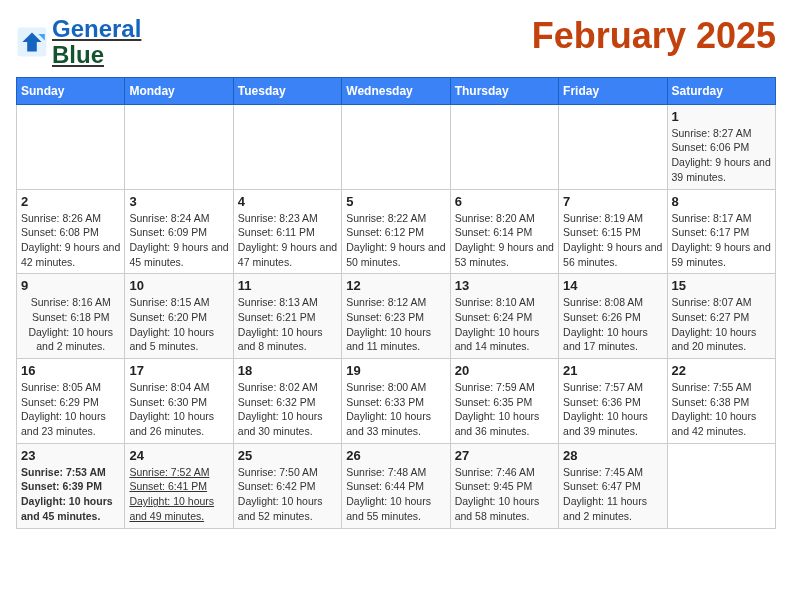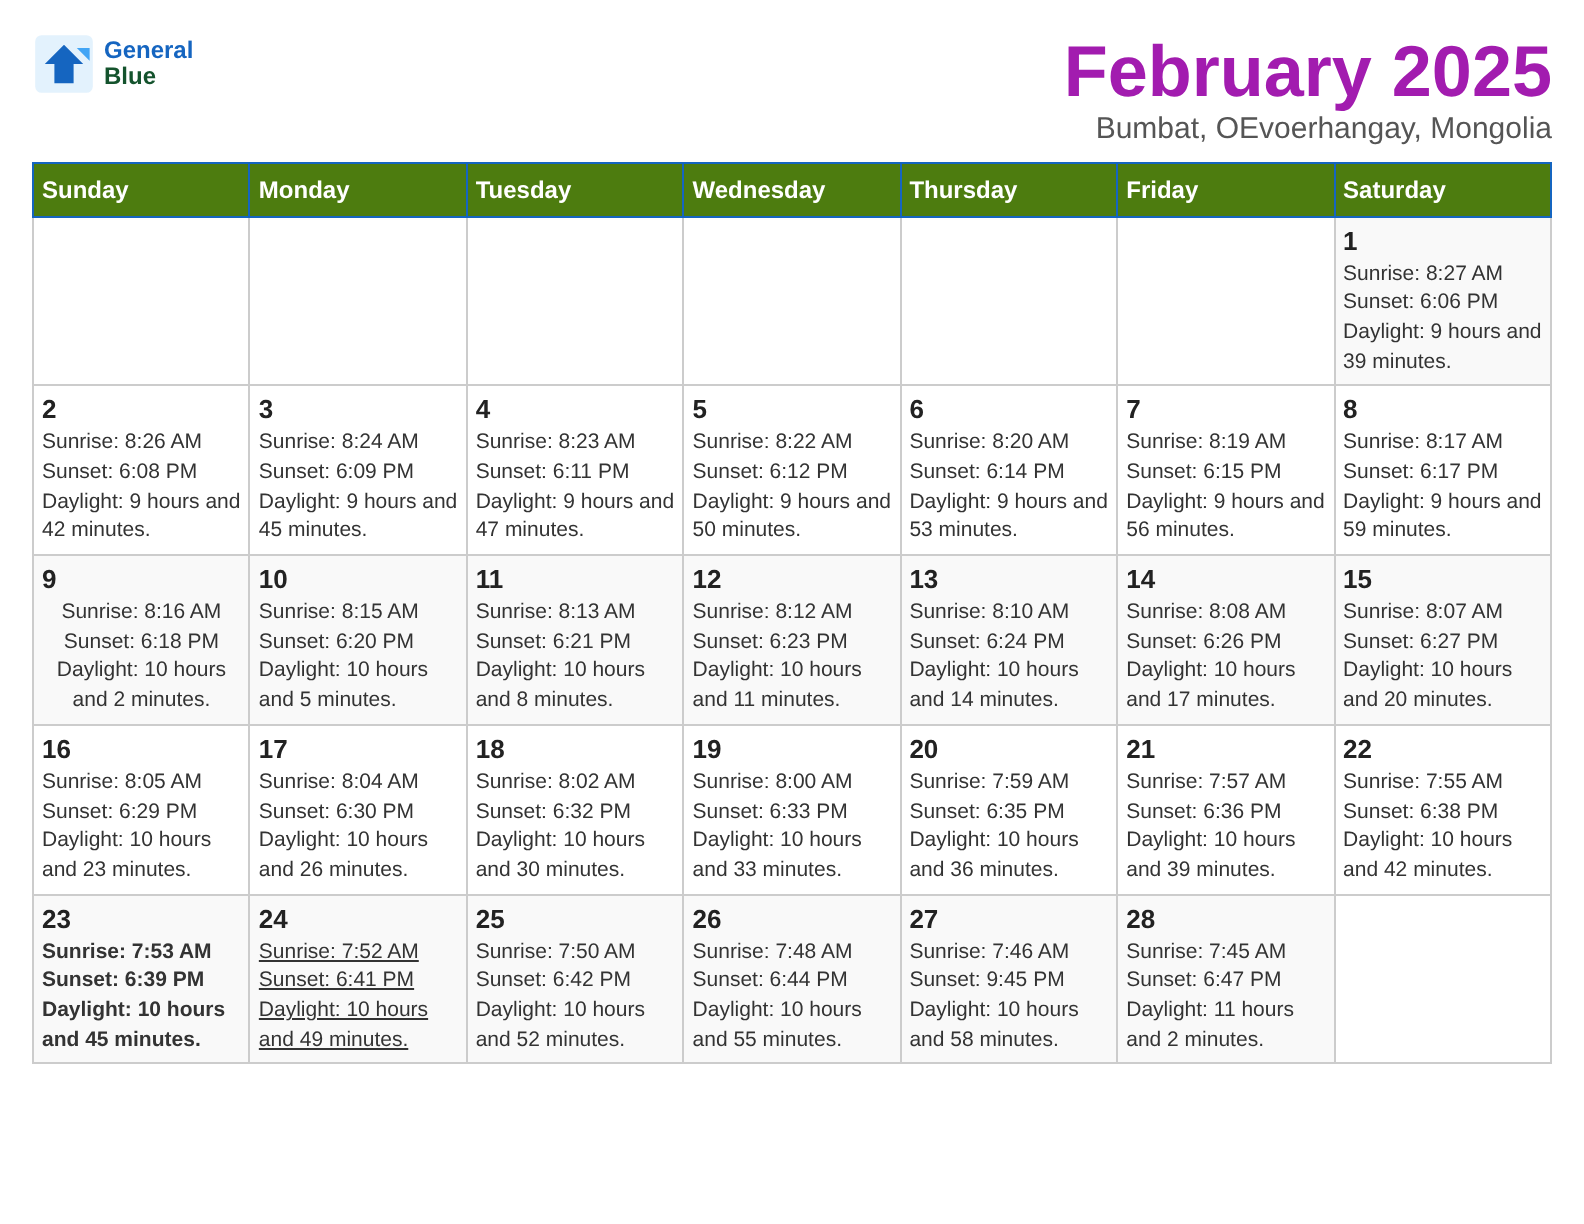--- a/index.html
+++ b/index.html
@@ -15,52 +15,53 @@
       align-items: flex-start;
       justify-content: space-between;
       margin-bottom: 8px;
     }
     .logo {
       display: flex;
       align-items: center;
       gap: 4px;
     }
     .logo-text {
-      font-size: 12px;
+      font-size: 24px;
       font-weight: bold;
       color: #333;
       line-height: 1.1;
+      text-decoration: underline;
     }
     .logo-text span {
       color: #1565c0;
     }
     .logo-icon {
       width: 32px;
       height: 32px;
     }
     .title-block {
       text-align: right;
     }
     .main-title {
       font-size: 36px;
       font-weight: bold;
-      color: #a21caf;
+      color: #c2410c;
       line-height: 1.1;
     }
     .subtitle {
       font-size: 15px;
       color: #555;
     }
     table {
       width: 100%;
       border-collapse: collapse;
       font-size: 11px;
     }
     thead tr th {
-      background-color: #4d7c0f;
+      background-color: #3b82f6;
       color: #fff;
       font-weight: bold;
       padding: 6px 4px;
       text-align: left;
       font-size: 12px;
       border: 1px solid #1565c0;
     }
     tbody tr td {
       border: 1px solid #ccc;
       vertical-align: top;
@@ -97,21 +98,20 @@
       <polygon points="20,8 32,20 26,20 26,32 14,32 14,20 8,20" fill="#1565c0"></polygon>
       <polygon points="28,10 36,18 36,10" fill="#42a5f5"></polygon>
     </svg>
     <div class="logo-text">
       <div><span>General</span></div>
       <div><span style="color:#14532d">Blue</span></div>
     </div>
   </div>
   <div class="title-block">
     <div class="main-title">February 2025</div>
-    <div class="subtitle">Bumbat, OEvoerhangay, Mongolia</div>
   </div>
 </div>
 
 <table>
   <thead>
     <tr>
     <th>Sunday</th>
         <th>Monday</th>
         <th>Tuesday</th>
         <th>Wednesday</th>

